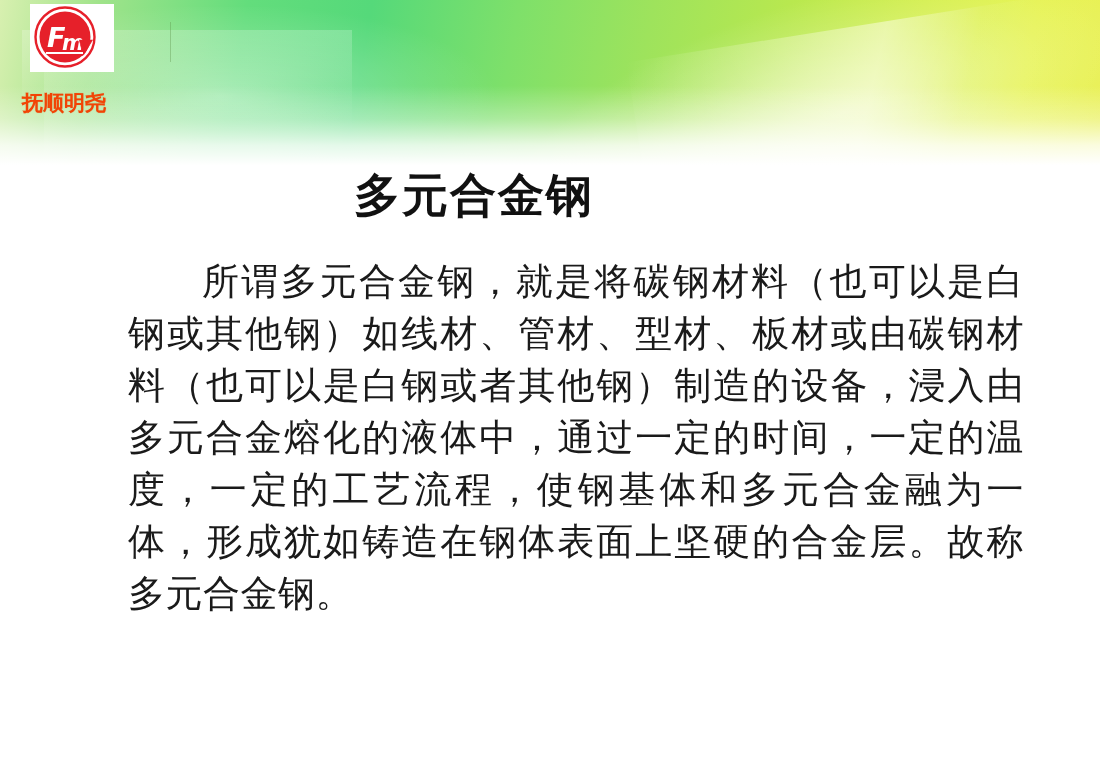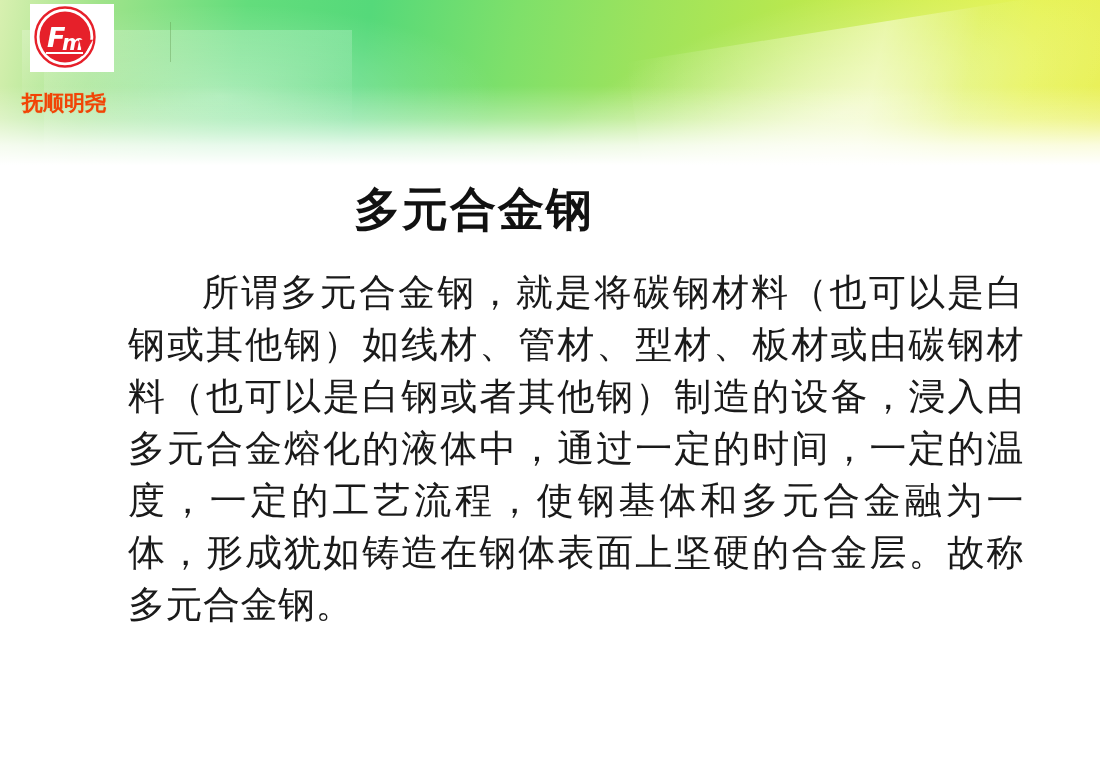--- a/index.html
+++ b/index.html
@@ -188,33 +188,33 @@
 
   
   .content {
     position: absolute;
     left: 0; top: 0;
     width: 1100px; height: 778px;
     z-index: 20;
   }
   .slide-title {
     position: absolute;
-    left: 0; top: 184px;
+    left: 0; top: 170px;
     width: 948px;
     text-align: center;
     font-family: "DejaVu Sans", "Liberation Sans", sans-serif;
     font-size: 46px;
     font-weight: 700;
     color: #111111;
     letter-spacing: 2px;
     line-height: 1.1;
   }
   .slide-body {
     position: absolute;
-    left: 128px; top: 267px;
+    left: 128px; top: 256px;
     width: 896px;
     font-family: "DejaVu Sans", "Liberation Sans", sans-serif;
     font-size: 37px;
     font-weight: 400;
     color: #1a1a1a;
     line-height: 52px;
     text-align: justify;
     text-justify: inter-character;
     text-indent: 2em;
     letter-spacing: 0.5px;

